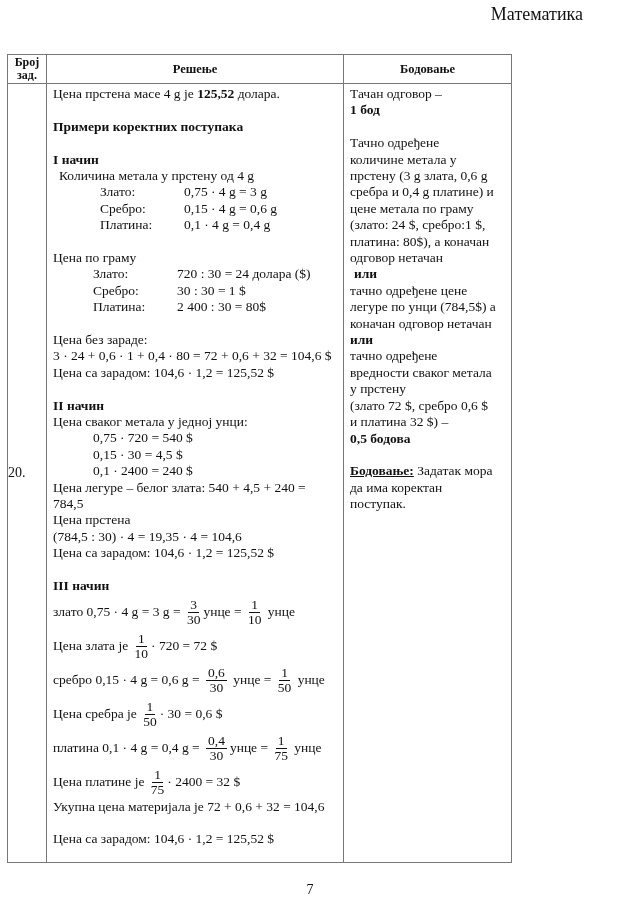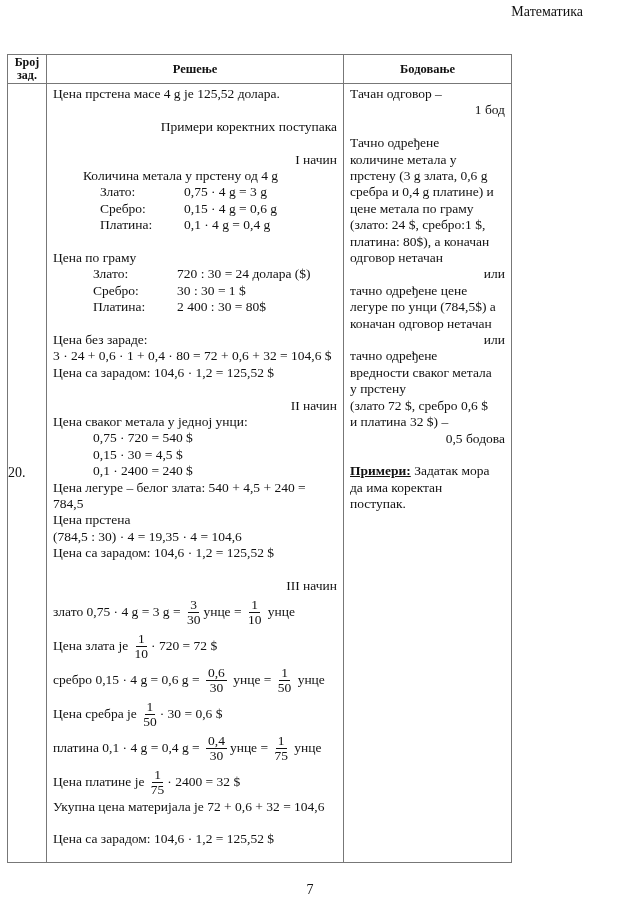--- a/index.html
+++ b/index.html
@@ -1,33 +1,33 @@
 <!DOCTYPE html>
 <html><head>
 <meta charset="utf-8">
 <style>
   html, body { margin:0; padding:0; background:#fff; }
   body { width:620px; height:918px; position:relative; overflow:hidden;
          font-family:"Liberation Serif", serif; color:#111; font-size:13.5px; }
-  .hdr { position:absolute; right:37px; top:4px; font-size:14px; }
+  .hdr { position:absolute; right:37px; top:4px; font-size:18px; }
   .pagenum { position:absolute; left:0; width:620px; top:882px; text-align:center; font-size:14px; }
   table { position:absolute; left:7px; top:54px; width:505px; border-collapse:collapse; }
   td, th { border:1.5px solid #777; vertical-align:top; padding:0; }
   th { font-weight:bold; font-size:12.5px; vertical-align:middle; height:28px; }
   th.c1 { width:38px; font-size:12px; line-height:13px; }
   th.c3 { width:167px; }
   td.num { vertical-align:middle; text-align:left; font-size:14px; }
   td.sol { padding:2px 6px 14px 6px; line-height:16.4px; }
   td.pts { padding:2px 6px; line-height:16.4px; }
-  .b { font-weight:normal;text-align:right; }
+  .b { font-weight:bold; }
   .gap { height:16.4px; }
   .row { display:flex; }
   .lbl { width:84px; }
   .i1 { padding-left:47px; }
-  .i0 { padding-left:6px;margin-left:24px; }
+  .i0 { padding-left:6px; }
   .i2 { padding-left:40px; }
   .frac { display:inline-flex; flex-direction:column; align-items:center; vertical-align:middle; line-height:14px; margin:0 3px; }
   .frac .n { border-bottom:1px solid #111; padding:0 2px; }
   .fl { line-height:34px; }
   .u { text-decoration:underline; font-weight:bold; }
 </style>
 </head>
 <body>
 
 <div class="hdr">Математика</div>
@@ -147,21 +147,21 @@
       <div>легуре по унци (784,5$) а</div>
       <div>коначан одговор нетачан</div>
       <div class="b">или</div>
       <div>тачно одређене</div>
       <div>вредности сваког метала</div>
       <div>у прстену</div>
       <div>(злато 72 $, сребро 0,6 $</div>
       <div>и платина 32 $) –</div>
       <div class="b">0,5 бодова</div>
       <div class="gap"></div>
-      <div><span class="u">Примери:</span><span> Задатак мора</span></div>
+      <div><span class="u">Бодовање:</span><span> Задатак мора</span></div>
       <div>да има коректан</div>
       <div>поступак.</div>
     </td>
   </tr>
 </tbody>
   </table>
 
 <div class="pagenum">7</div>
 
 </body></html>

